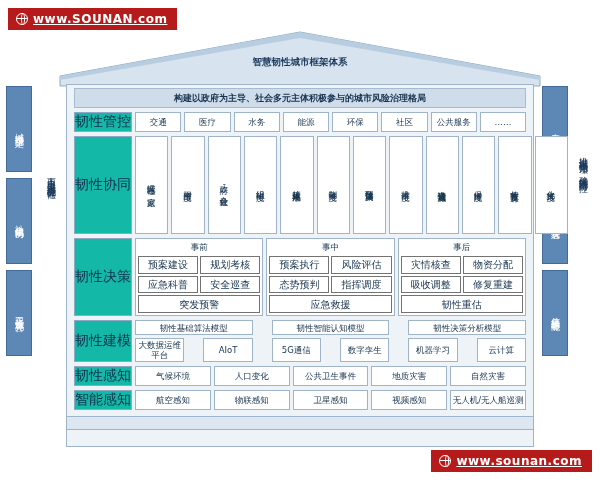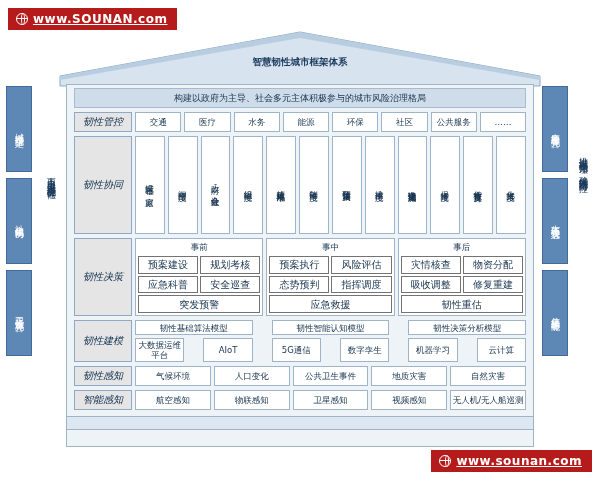--- a/index.html
+++ b/index.html
@@ -86,20 +86,21 @@
     position: absolute;
     left: 74px; top: 88px;
     width: 452px; height: 20px;
     background: #cfdcea;
     border: 1px solid #a6bad0;
     display: flex;
     align-items: center;
     justify-content: center;
     font-size: 9px;
     color: #16334f;
+    font-weight: bold;
   }
 
   
   .pillar {
     position: absolute;
     width: 26px;
     background: #5d87b4;
     color: #ffffff;
     font-size: 9px;
     line-height: 11px;
@@ -141,29 +142,28 @@
   
   .row {
     position: absolute;
     display: flex;
     align-items: stretch;
     gap: 3px;
   }
   .rowlabel {
     width: 58px;
     flex: none;
-    background: #e5e5e5;
+    background: #14b8a6;
     border: 1px solid #8fa9c4;
     color: #10304f;
-    font-size: 10px;
+    font-size: 14px;
     display: flex;
     align-items: center;
     justify-content: center;
     text-align: center;
-    font-style: italic;
   }
   .cells {
     flex: 1;
     display: flex;
     gap: 3px;
   }
   .cell {
     flex: 1;
     background: #ffffff;
     border: 1px solid #9fb4c9;
@@ -174,21 +174,21 @@
     justify-content: center;
     text-align: center;
     padding: 1px;
     line-height: 10px;
   }
 
   
   .row1 { left: 74px; top: 112px; width: 452px; height: 20px; }
 
   
-  .row2 { left: 74px; top: 136px; width: 452px; height: 98px; }
+  .row2 { left: 74px; top: 136px; width: 494px; height: 98px; }
   .row2 .cell {
     font-size: 8.5px;
     line-height: 10px;
     padding: 3px 1px;
   }
   .row2 .cell span {
     writing-mode: vertical-rl;
     text-orientation: upright;
     letter-spacing: 0.5px;
   }

